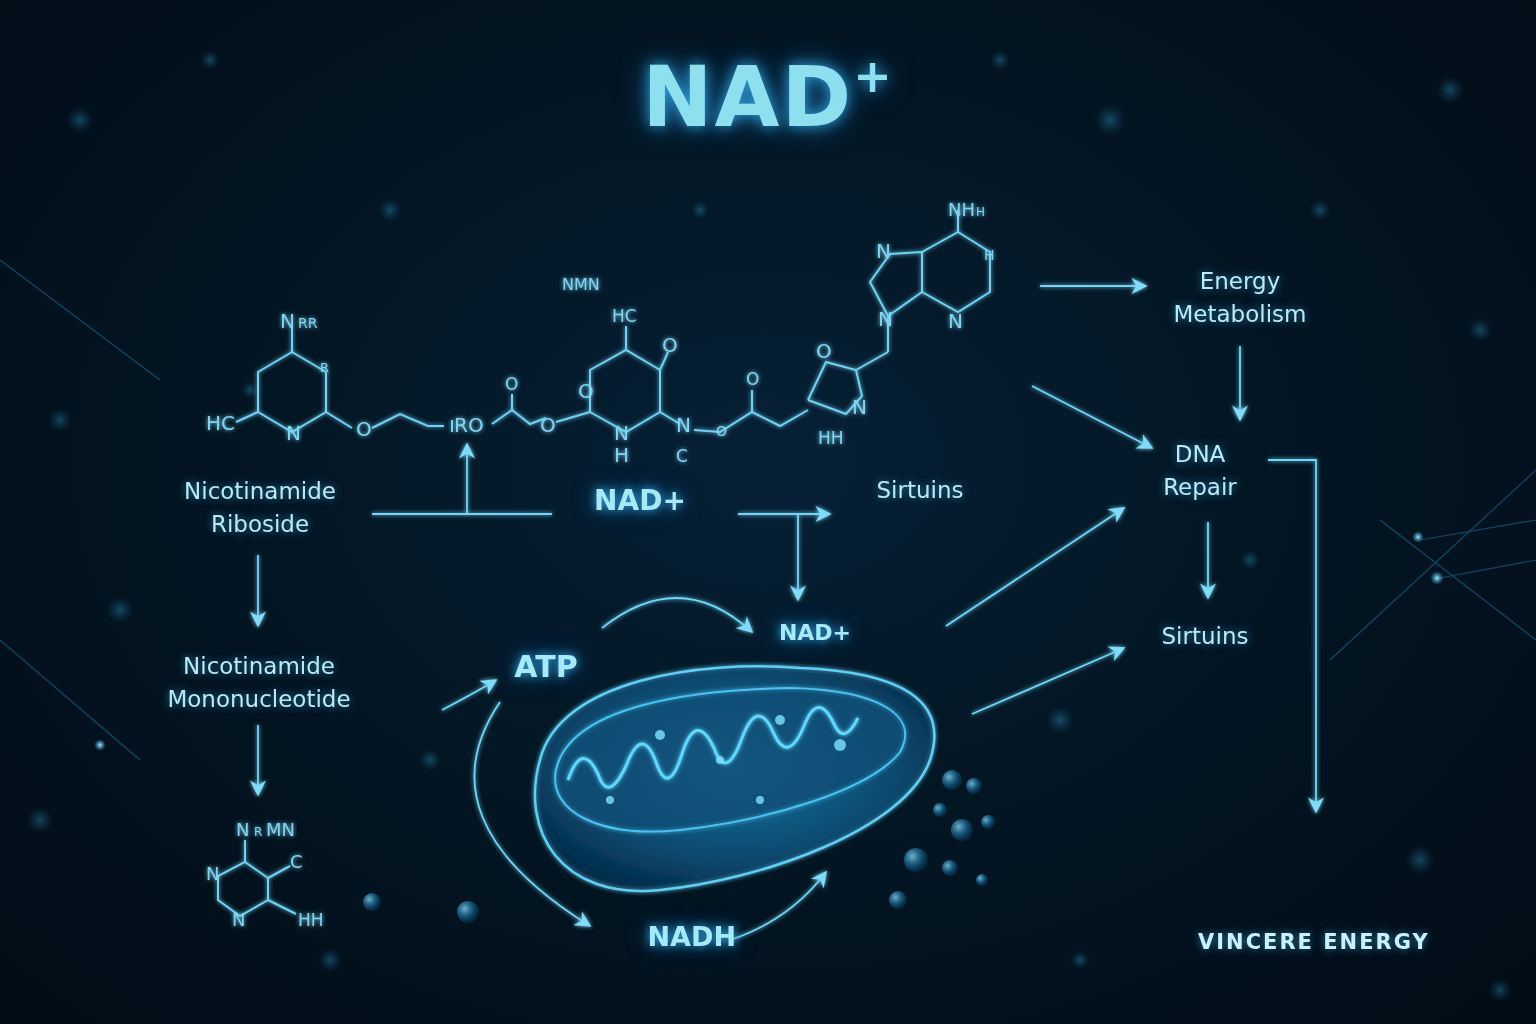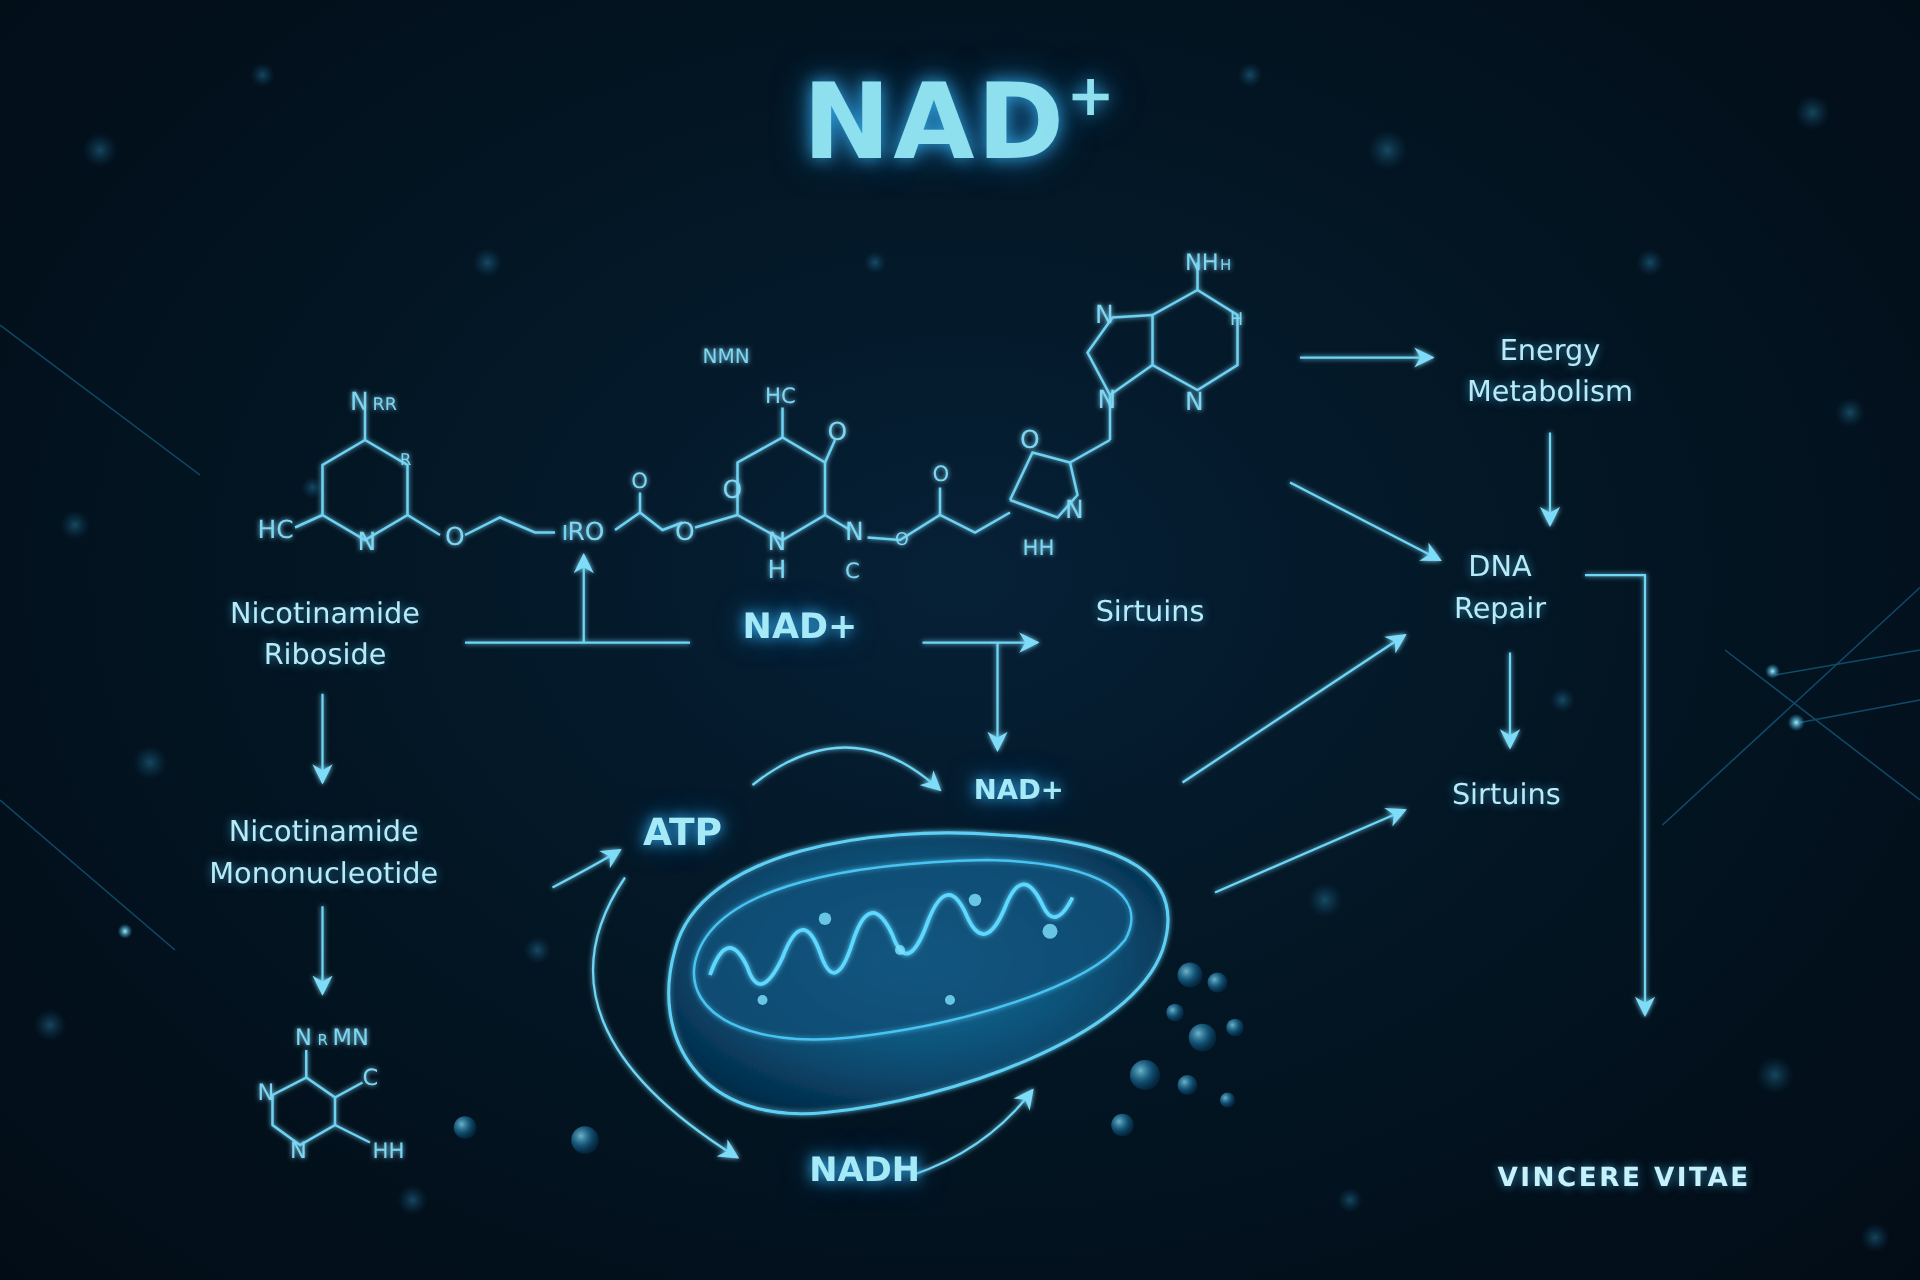--- a/index.html
+++ b/index.html
@@ -247,14 +247,14 @@
   <div class="lbl" style="left:830px; top:474px; width:180px;">Sirtuins</div>
   <div class="lbl bold" style="left:760px; top:616px; width:110px; font-size:22px;">NAD+</div>
   <div class="lbl bold" style="left:496px; top:650px; width:100px; font-size:30px;">ATP</div>
   <div class="lbl bold" style="left:586px; top:920px; width:150px; font-size:27px;text-align:right;">NADH</div>
   <div class="lbl" style="left:1140px; top:265px; width:200px; white-space:pre-line;">Energy
 Metabolism</div>
   <div class="lbl" style="left:1140px; top:438px; width:120px; white-space:pre-line;">DNA
 Repair</div>
   <div class="lbl" style="left:1140px; top:620px; width:130px;">Sirtuins</div>
 
-  <div class="brand">VINCERE VITAE</div>
+  <div class="brand">VINCERE ENERGY</div>
 </div>
 
 </body></html>

